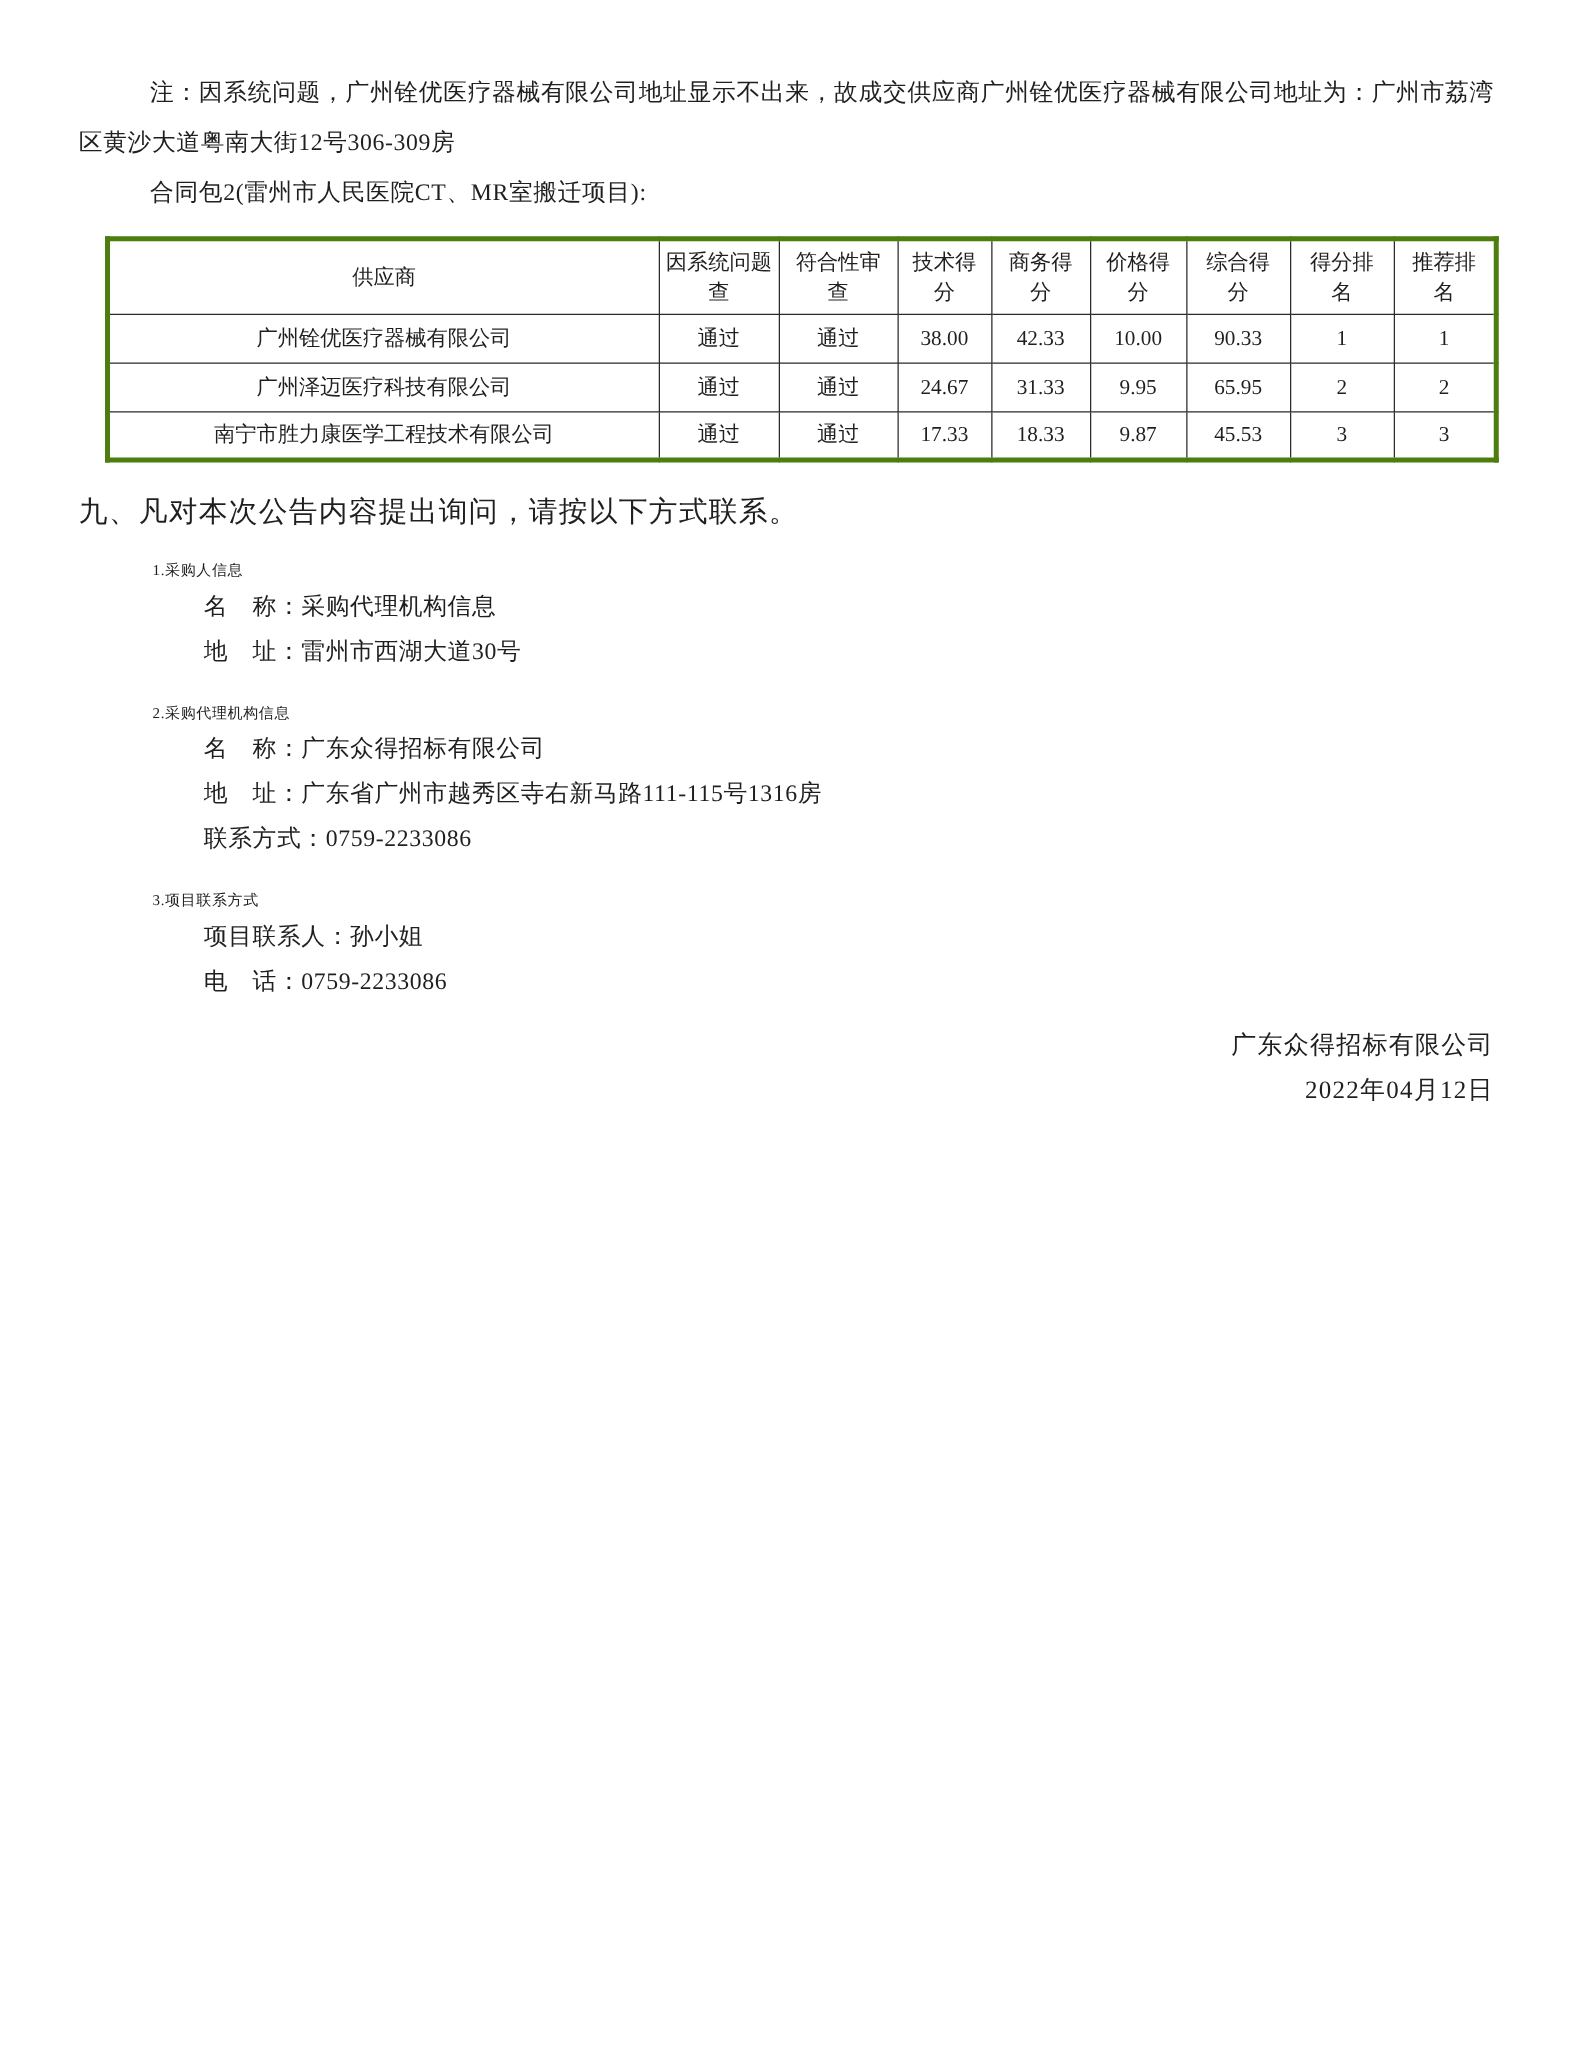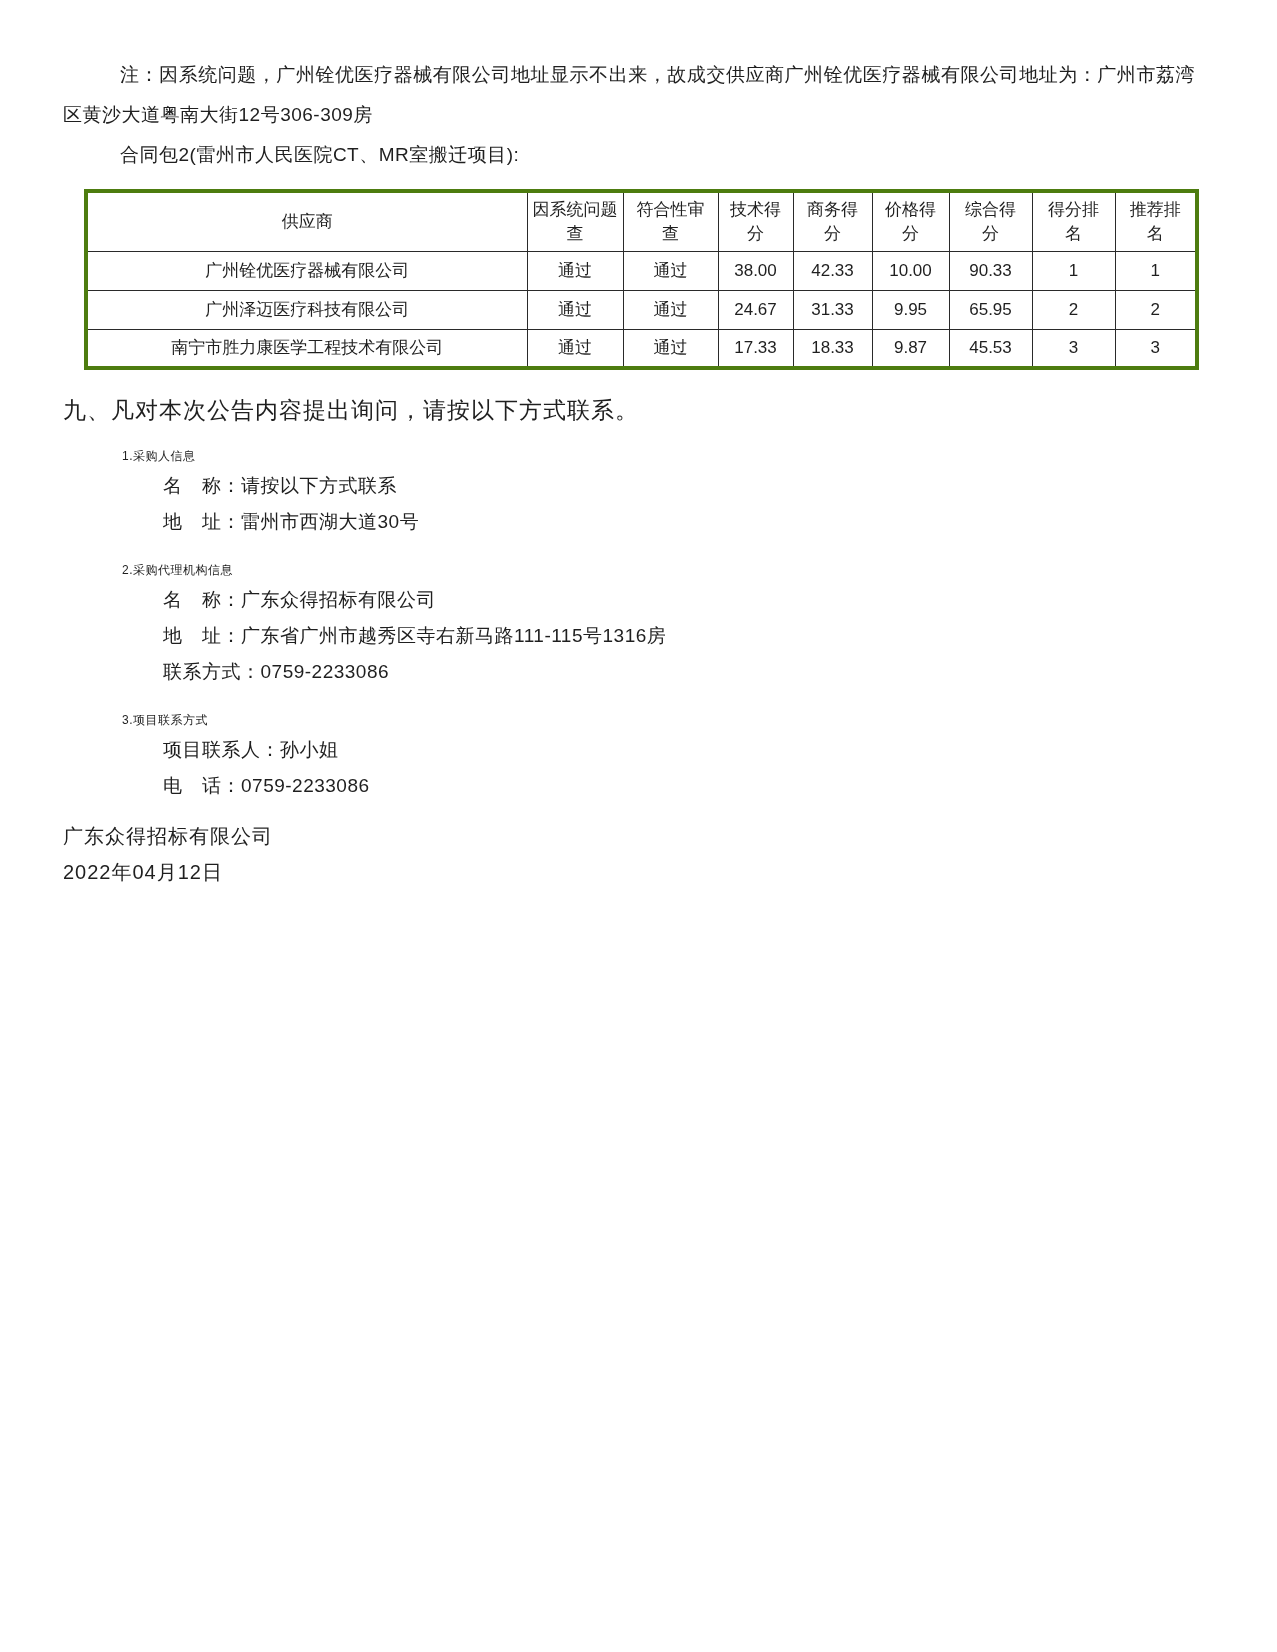--- a/index.html
+++ b/index.html
@@ -6,21 +6,21 @@
     margin: 0;
     padding: 0;
     background: #ffffff;
   }
   .page {
     position: relative;
     width: 1277px;
     height: 1652px;
     background: #ffffff;
     color: #1f1f1f;
-    font-family: Liberation Sans, sans-serif;
+    font-family: Liberation Serif, serif;
     box-sizing: border-box;
     padding: 0 82px 0 63px;
     overflow: hidden;
   }
   .note-paragraph {
     margin: 55px 0 0 0;
     font-size: 19px;
     line-height: 40px;
     text-indent: 57px;
     text-align: justify;
@@ -77,20 +77,21 @@
   }
   .detail-line {
     margin: 0;
     font-size: 19px;
     line-height: 36px;
     padding-left: 100px;
     letter-spacing: 0.5px;
   }
   .signature-block {
     margin-top: 14px;
+    text-align: right;
   }
   .signature-line {
     margin: 0;
     font-size: 20px;
     line-height: 36px;
     letter-spacing: 1px;
   }
 </style>
 </head>
 <body>
@@ -167,21 +168,21 @@
         <td>45.53</td>
         <td>3</td>
         <td>3</td>
       </tr>
     </tbody>
   </table>
 
   <h2 class="section-heading">九、凡对本次公告内容提出询问，请按以下方式联系。</h2>
 
   <p class="sub-title">1.采购人信息</p>
-  <p class="detail-line">名　称：请按以下方式联系</p>
+  <p class="detail-line">名　称：采购代理机构信息</p>
   <p class="detail-line">地　址：雷州市西湖大道30号</p>
 
   <p class="sub-title">2.采购代理机构信息</p>
   <p class="detail-line">名　称：广东众得招标有限公司</p>
   <p class="detail-line">地　址：广东省广州市越秀区寺右新马路111-115号1316房</p>
   <p class="detail-line">联系方式：0759-2233086</p>
 
   <p class="sub-title">3.项目联系方式</p>
   <p class="detail-line">项目联系人：孙小姐</p>
   <p class="detail-line">电　话：0759-2233086</p>

